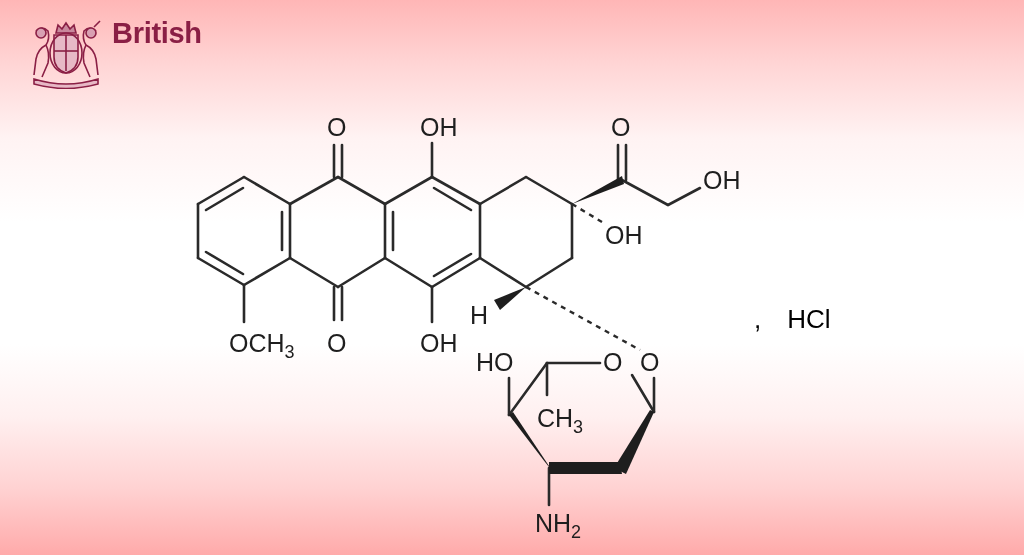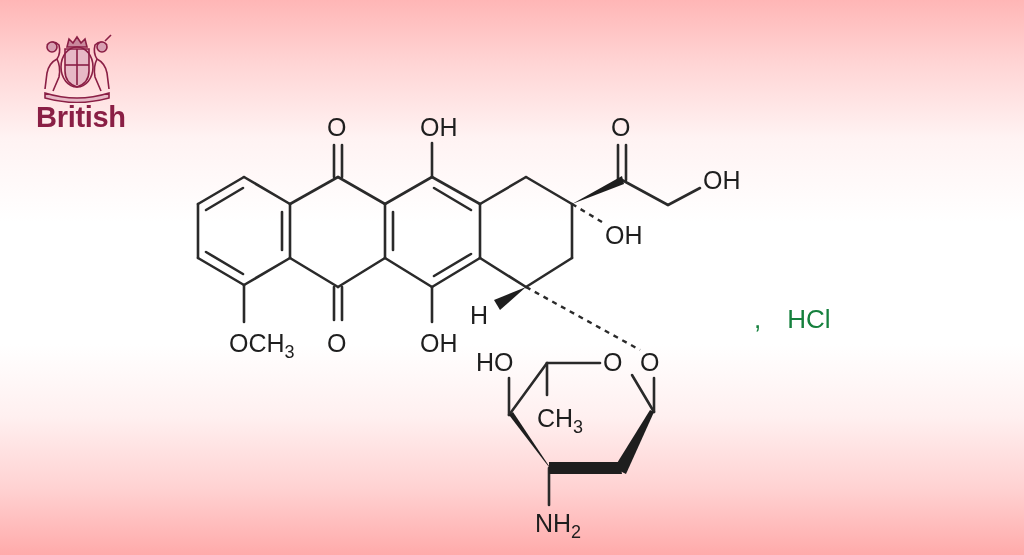--- a/index.html
+++ b/index.html
@@ -1,28 +1,28 @@
 <!DOCTYPE html>
 <html><head>
 <meta charset="utf-8">
 <style>
   html, body { margin: 0; padding: 0; }
   body {
     width: 1024px; height: 555px; overflow: hidden; position: relative;
     background: linear-gradient(to bottom, #ffb6b6 0%, #ffd6d6 12%, #fff3f3 25%, #ffffff 40%, #ffffff 62%, #fff0f0 75%, #ffd2d2 88%, #ffaaaa 100%);
     font-family: "Liberation Sans", sans-serif;
   }
-  .logo { position: absolute; left: 28px; top: 33px; display: flex; align-items: center; flex-direction: column; }
+  .logo { position: absolute; left: 28px; top: 19px; display: flex; align-items: flex-start; }
   .crest { width: 76px; height: 70px; }
   .logo-text { margin-left: 8px; color: #8a1f45; font-weight: bold; font-family: "Liberation Sans", sans-serif; line-height: 1; }
   .logo-line1 { font-size: 29px; letter-spacing: -0.3px; display: block; }
   .logo-line2 { font-size: 29px; letter-spacing: -0.3px; display: block; margin-top: 5px; }
   svg.mol { position: absolute; left: 0; top: 0; }
   svg.mol text { font-family: "Liberation Sans", sans-serif; fill: #1e1e1e; }
-  .salt { position: absolute; left: 754px; top: 304px; font-size: 26px; color: #15803d; font-family: "Liberation Sans", sans-serif; }
+  .salt { position: absolute; left: 754px; top: 304px; font-size: 26px; color: #000000; font-family: "Liberation Sans", sans-serif; }
   .salt .comma { margin-right: 26px; }
 </style>
 </head>
 <body>
 
 <div class="logo">
   <svg class="crest" viewBox="0 0 76 70">
     <g fill="none" stroke="#8a1f45" stroke-width="1.6">
 
       <path d="M28 14 L30 6 L34 10 L38 4 L42 10 L46 6 L48 14 Z" fill="#c9889c"></path>

